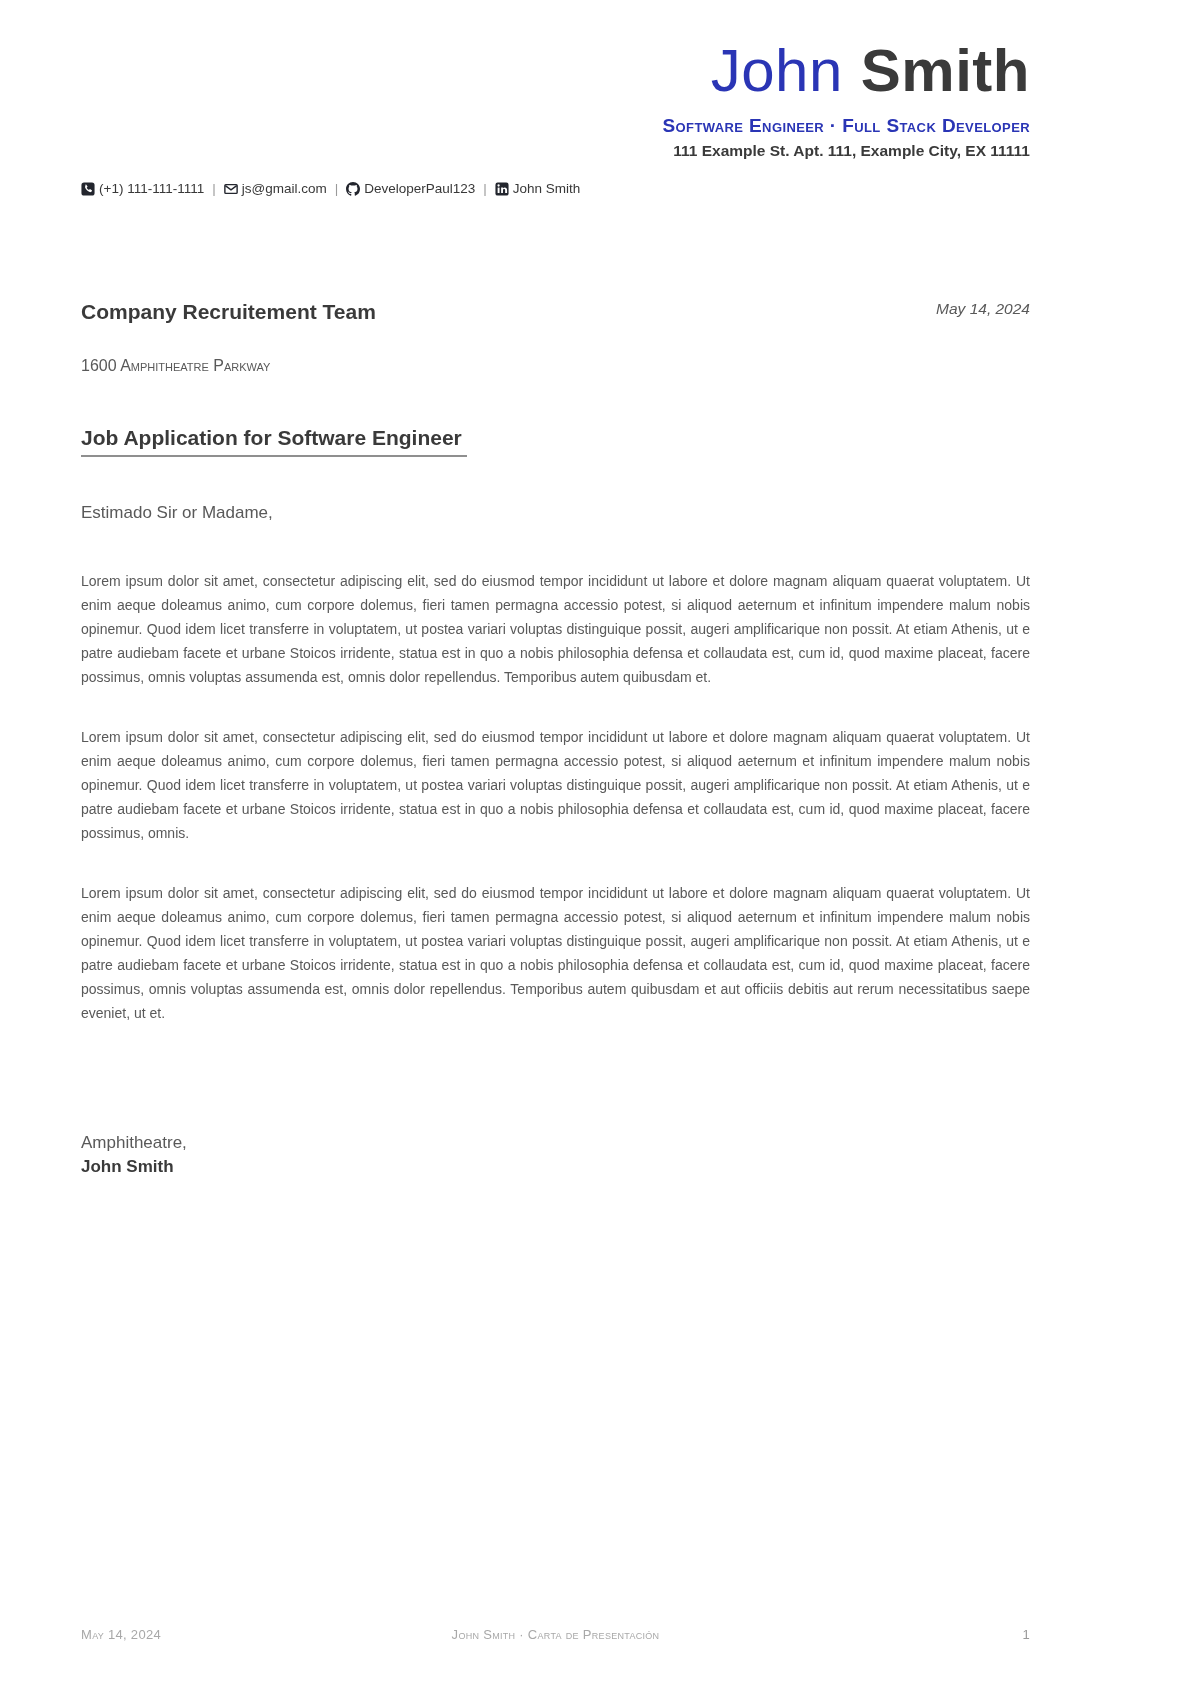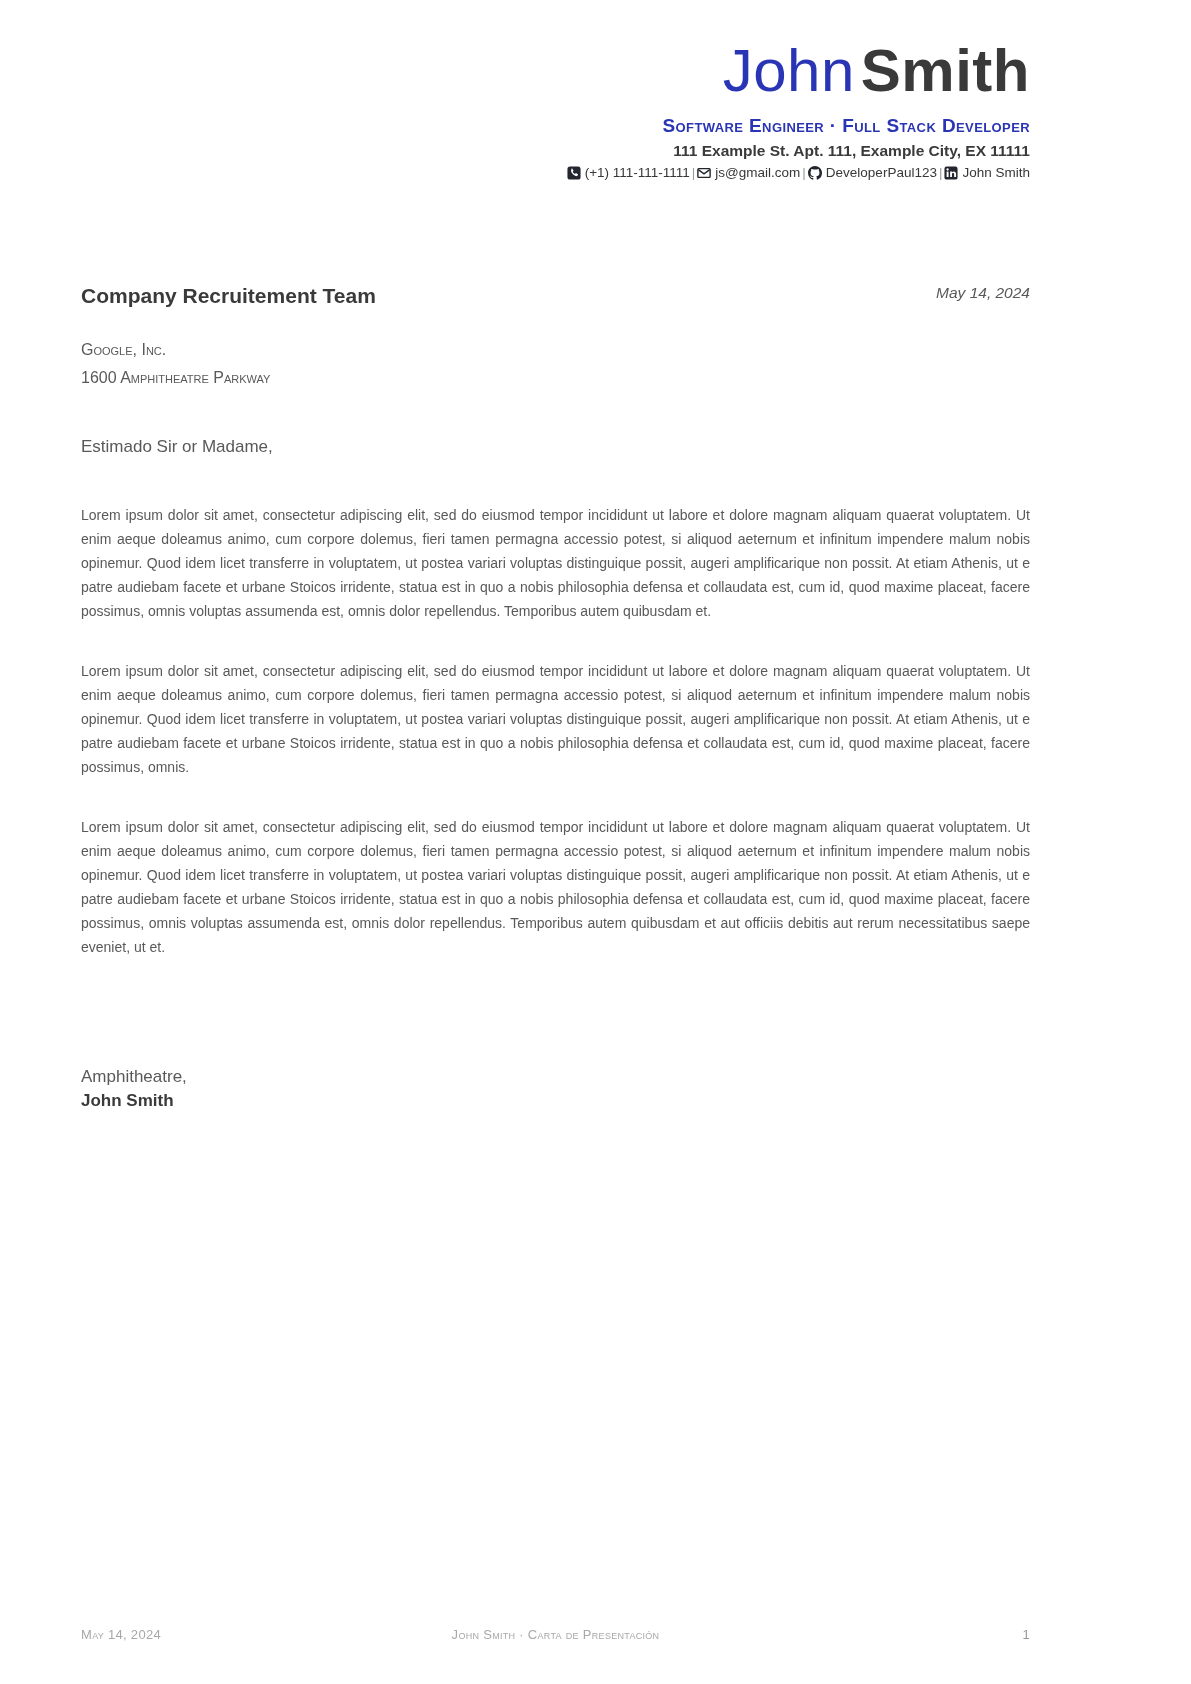--- a/index.html
+++ b/index.html
@@ -11,40 +11,40 @@
     font-family:"Liberation Sans", sans-serif;
     overflow:hidden;
   }
   .content {
     position:absolute; left:81px; right:161px; top:0;
   }
   
   .hdr { text-align:right; margin-top:40px; }
   .name { font-size:60px; line-height:62px; letter-spacing:0.5px; }
   .name .first { color:var(--accent); font-weight:200; font-stretch:normal; }
-  .name .last  { color:#3a3a3a; font-weight:700; margin-left:6px; }
+  .name .last  { color:#3a3a3a; font-weight:700; margin-left:18px; }
   .position {
     margin-top:13px;
     color:var(--accent);
     font-variant:small-caps;
     font-weight:600;
     font-size:19px;
     letter-spacing:0.4px;
   }
   .addr {
     margin-top:5px;
     color:#3a3a3a;
     font-weight:700;
     font-size:15.5px;
   }
   .contact {
-    margin-top:5px;
+    margin-top:21px;
     font-size:13.5px;
     color:#383838;
-    display:flex; justify-content:flex-end; align-items:center; 
+    display:flex; justify-content:flex-start; align-items:center; gap:6px;
   }
   .contact .item { display:inline-flex; align-items:center; gap:4px; color:#383838; text-decoration:none; }
   .contact .sep { color:#9a9a9a; padding:0 2px; }
   .icon { display:inline-block; width:14px; height:14px; }
   .icon svg { display:block; width:100%; height:100%; }
   
   .recipient-row {
     margin-top:104px;
     display:flex; justify-content:space-between; align-items:flex-start;
   }
@@ -147,24 +147,26 @@
         </a>
       </div>
     </div>
 
     <div class="recipient-row">
       <div class="recipient-title">Company Recruitement Team</div>
       <div class="letter-date">May 14, 2024</div>
     </div>
 
     <div class="company-block">
-      <div>Google, Inc.</div>
       <div>1600 Amphitheatre Parkway</div>
     </div>
 
+    <div class="subject">
+      <span>Job Application for Software Engineer</span>
+    </div>
 
     <div class="greeting">Estimado Sir or Madame,</div>
 
     <div class="body-text">
       <p>Lorem ipsum dolor sit amet, consectetur adipiscing elit, sed do eiusmod tempor incididunt ut labore et dolore magnam aliquam quaerat voluptatem. Ut enim aeque doleamus animo, cum corpore dolemus, fieri tamen permagna accessio potest, si aliquod aeternum et infinitum impendere malum nobis opinemur. Quod idem licet transferre in voluptatem, ut postea variari voluptas distinguique possit, augeri amplificarique non possit. At etiam Athenis, ut e patre audiebam facete et urbane Stoicos irridente, statua est in quo a nobis philosophia defensa et collaudata est, cum id, quod maxime placeat, facere possimus, omnis voluptas assumenda est, omnis dolor repellendus. Temporibus autem quibusdam et.</p>
       <p>Lorem ipsum dolor sit amet, consectetur adipiscing elit, sed do eiusmod tempor incididunt ut labore et dolore magnam aliquam quaerat voluptatem. Ut enim aeque doleamus animo, cum corpore dolemus, fieri tamen permagna accessio potest, si aliquod aeternum et infinitum impendere malum nobis opinemur. Quod idem licet transferre in voluptatem, ut postea variari voluptas distinguique possit, augeri amplificarique non possit. At etiam Athenis, ut e patre audiebam facete et urbane Stoicos irridente, statua est in quo a nobis philosophia defensa et collaudata est, cum id, quod maxime placeat, facere possimus, omnis.</p>
       <p>Lorem ipsum dolor sit amet, consectetur adipiscing elit, sed do eiusmod tempor incididunt ut labore et dolore magnam aliquam quaerat voluptatem. Ut enim aeque doleamus animo, cum corpore dolemus, fieri tamen permagna accessio potest, si aliquod aeternum et infinitum impendere malum nobis opinemur. Quod idem licet transferre in voluptatem, ut postea variari voluptas distinguique possit, augeri amplificarique non possit. At etiam Athenis, ut e patre audiebam facete et urbane Stoicos irridente, statua est in quo a nobis philosophia defensa et collaudata est, cum id, quod maxime placeat, facere possimus, omnis voluptas assumenda est, omnis dolor repellendus. Temporibus autem quibusdam et aut officiis debitis aut rerum necessitatibus saepe eveniet, ut et.</p>
     </div>
 
     <div class="closing">Amphitheatre,</div>

